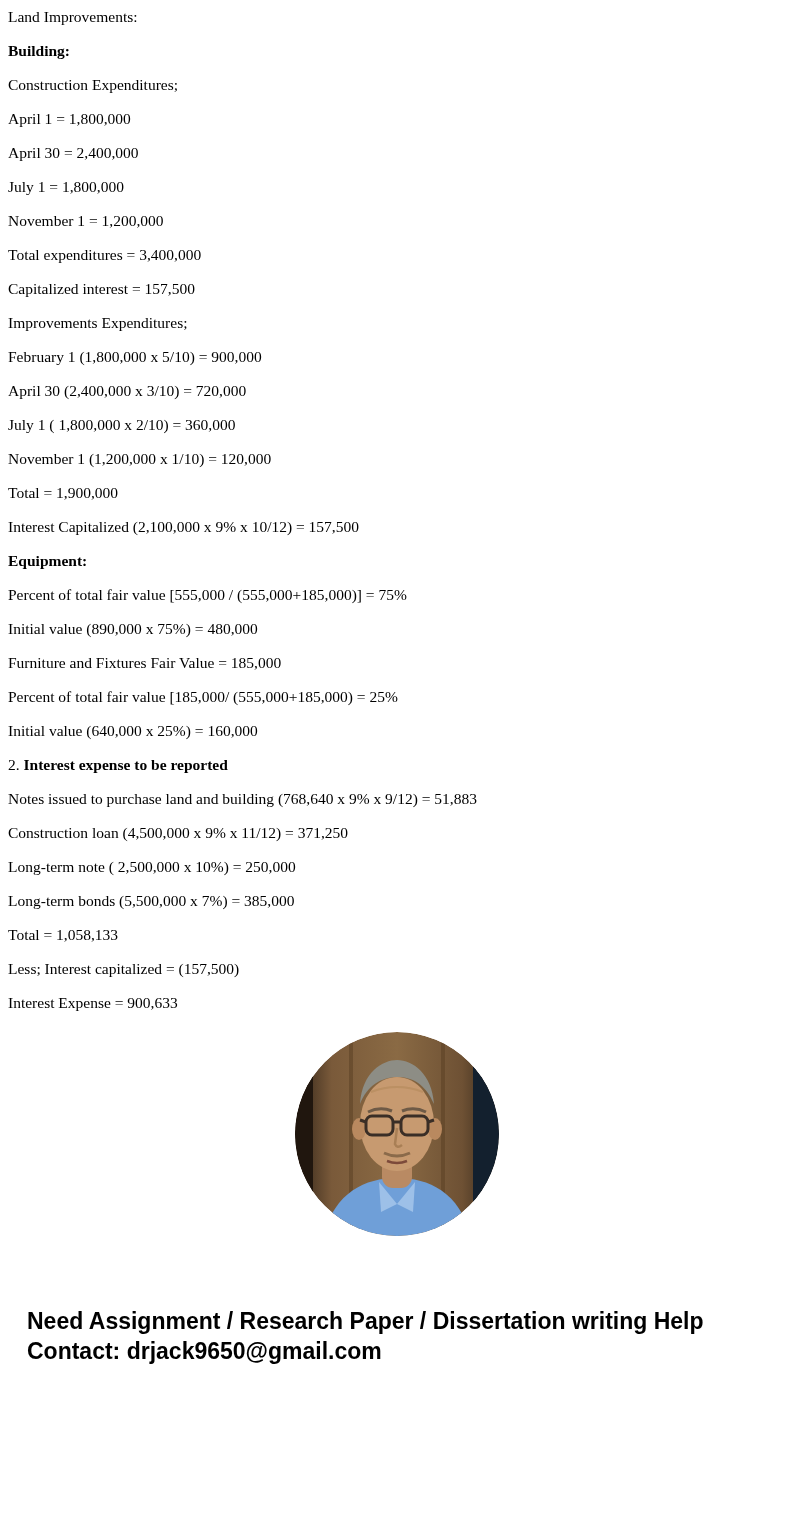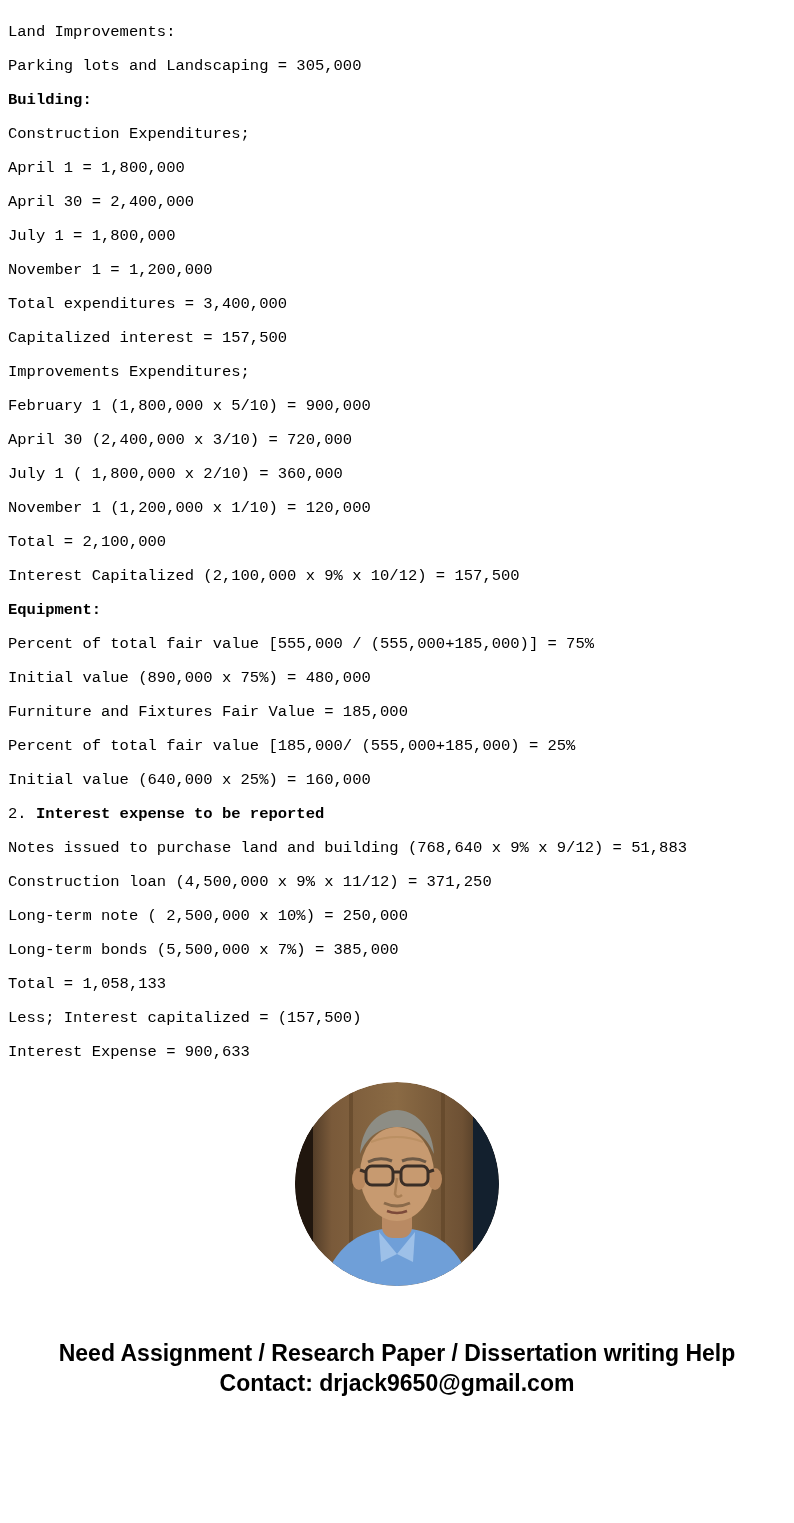--- a/index.html
+++ b/index.html
@@ -10,75 +10,72 @@
   }
   body {
     width: 794px;
     min-height: 1523px;
     font-family: "Liberation Serif", serif;
   }
   .doc {
     padding: 8px 8px 0 8px;
   }
   .doc p {
-    margin: 16px 0 17px 0;
+    margin: 0 0 17px 0;
     font-size: 15.5px;
     line-height: 17px;
     font-weight: normal;
     white-space: pre-wrap;
-    font-family: Liberation Mono, monospace;
   }
   .doc p.bold { font-weight: bold; }
   .doc p .bold-part { font-weight: bold; }
 
   .avatar-wrap {
     margin-top: 21px;
     display: flex;
     justify-content: center;
   }
   .avatar-circle {
     width: 204px;
     height: 204px;
     border-radius: 50%;
     overflow: hidden;
     display: block;
   }
 
   .footer {
-    margin: 52px auto 0 auto;
+    margin: 70px auto 0 auto;
     max-width: 740px;
-    text-align: center;
     font-family: "Liberation Sans", sans-serif;
     font-weight: bold;
     font-size: 23px;
     line-height: 30px;
     color: #000000;
     padding-bottom: 28px;
   }
 </style>
 </head>
 <body>
 
 <div class="doc">
     <p>Land Improvements:</p>
-    <p>Parking lots and Landscaping = 305,000</p>
     <p class="bold">Building:</p>
     <p>Construction Expenditures;</p>
     <p>April 1 = 1,800,000</p>
     <p>April 30 = 2,400,000</p>
     <p>July 1 = 1,800,000</p>
     <p>November 1 = 1,200,000</p>
     <p>Total expenditures = 3,400,000</p>
     <p>Capitalized interest = 157,500</p>
     <p>Improvements Expenditures;</p>
     <p>February 1 (1,800,000 x 5/10) = 900,000</p>
     <p>April 30 (2,400,000 x 3/10) = 720,000</p>
     <p>July 1 ( 1,800,000 x 2/10) = 360,000</p>
     <p>November 1 (1,200,000 x 1/10) = 120,000</p>
-    <p>Total = 2,100,000</p>
+    <p>Total = 1,900,000</p>
     <p>Interest Capitalized (2,100,000 x 9% x 10/12) = 157,500</p>
     <p class="bold">Equipment:</p>
     <p>Percent of total fair value [555,000 / (555,000+185,000)] = 75%</p>
     <p>Initial value (890,000 x 75%) = 480,000</p>
     <p>Furniture and Fixtures Fair Value = 185,000</p>
     <p>Percent of total fair value [185,000/ (555,000+185,000) = 25%</p>
     <p>Initial value (640,000 x 25%) = 160,000</p>
     <p><span>2. </span><span class="bold-part">Interest expense to be reported</span></p>
     <p>Notes issued to purchase land and building (768,640 x 9% x 9/12) = 51,883</p>
     <p>Construction loan (4,500,000 x 9% x 11/12) = 371,250</p>

